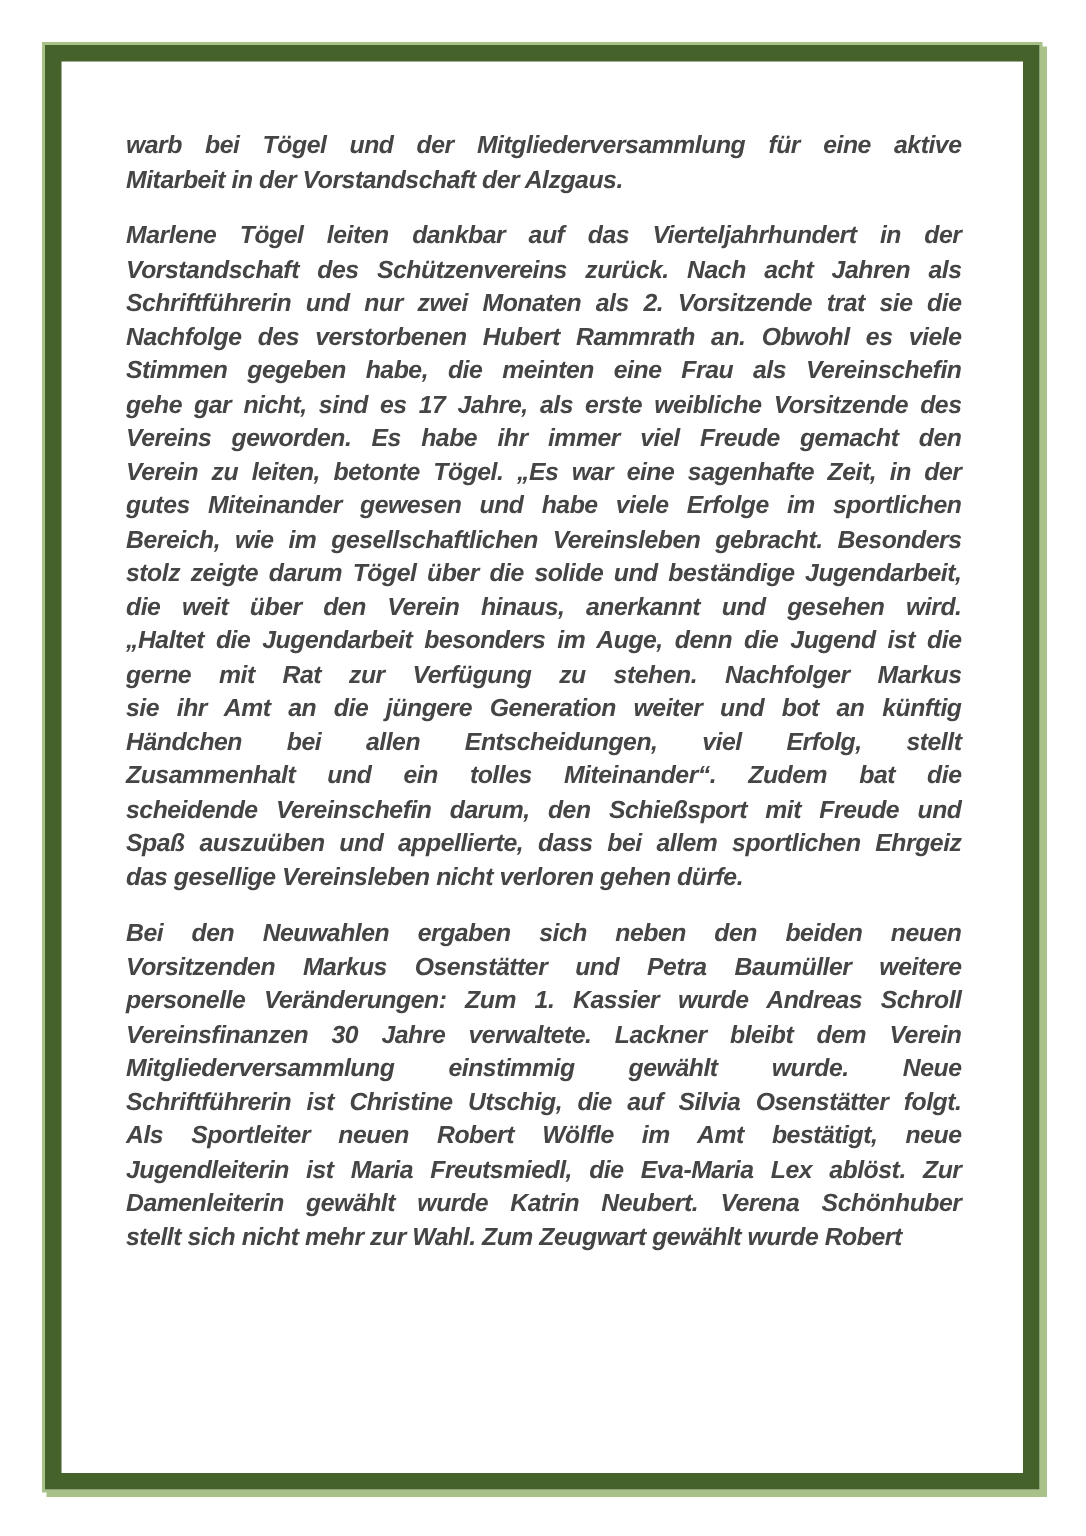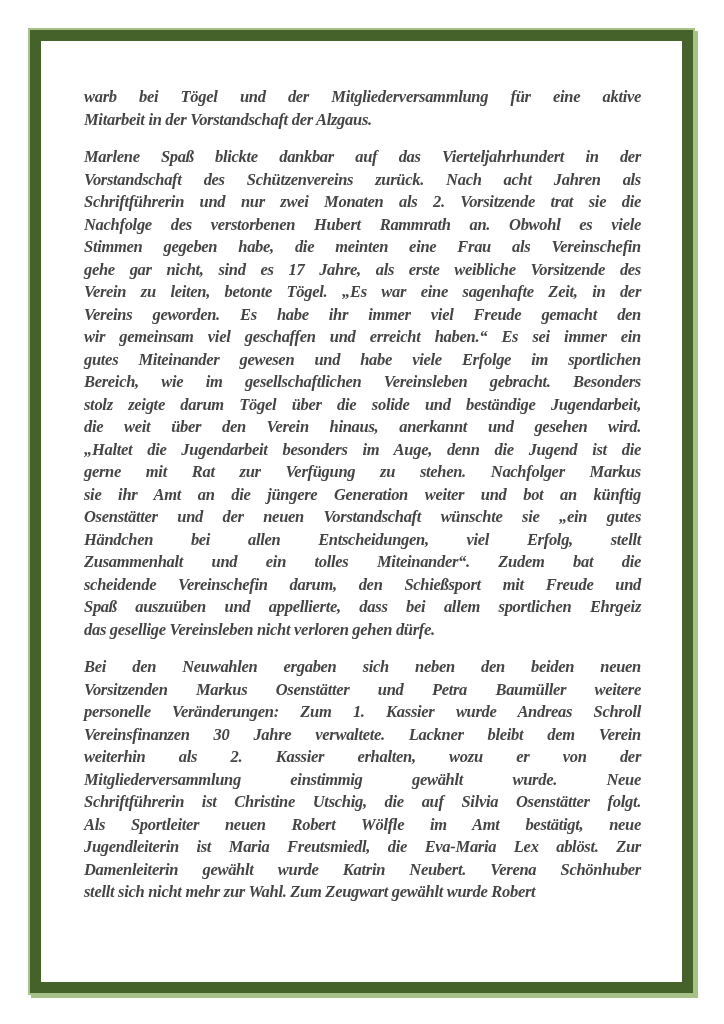--- a/index.html
+++ b/index.html
@@ -6,21 +6,21 @@
     margin: 0;
     padding: 0;
     background: #ffffff;
   }
   .sheet {
     position: relative;
     width: 724px;
     height: 1024px;
     background: var(--page-bg, #ffffff);
     overflow: hidden;
-    font-family: Liberation Serif, serif;
+    font-family: Liberation Sans, sans-serif;
   }
   .frame {
     position: absolute;
     left: 30px;
     top: 30px;
     width: 663px;
     height: 963px;
     box-sizing: border-box;
     border: 11px solid var(--frame-color, #45622a);
     box-shadow:
@@ -63,49 +63,46 @@
 <body>
 
 <div class="sheet">
   <div class="frame">
     <div class="text-area">
         <div class="paragraph">
           <div class="line">warb bei Tögel und der Mitgliederversammlung für eine aktive</div>
           <div class="line last">Mitarbeit in der Vorstandschaft der Alzgaus.</div>
         </div>
         <div class="paragraph">
-          <div class="line">Marlene Spaß blickte dankbar auf das Vierteljahrhundert in der</div>
+          <div class="line">Marlene Tögel leiten dankbar auf das Vierteljahrhundert in der</div>
           <div class="line">Vorstandschaft des Schützenvereins zurück. Nach acht Jahren als</div>
           <div class="line">Schriftführerin und nur zwei Monaten als 2. Vorsitzende trat sie die</div>
           <div class="line">Nachfolge des verstorbenen Hubert Rammrath an. Obwohl es viele</div>
           <div class="line">Stimmen gegeben habe, die meinten eine Frau als Vereinschefin</div>
           <div class="line">gehe gar nicht, sind es 17 Jahre, als erste weibliche Vorsitzende des</div>
+          <div class="line">Vereins geworden. Es habe ihr immer viel Freude gemacht den</div>
           <div class="line">Verein zu leiten, betonte Tögel. „Es war eine sagenhafte Zeit, in der</div>
-          <div class="line">Vereins geworden. Es habe ihr immer viel Freude gemacht den</div>
-          <div class="line">wir gemeinsam viel geschaffen und erreicht haben.“ Es sei immer ein</div>
           <div class="line">gutes Miteinander gewesen und habe viele Erfolge im sportlichen</div>
           <div class="line">Bereich, wie im gesellschaftlichen Vereinsleben gebracht. Besonders</div>
           <div class="line">stolz zeigte darum Tögel über die solide und beständige Jugendarbeit,</div>
           <div class="line">die weit über den Verein hinaus, anerkannt und gesehen wird.</div>
           <div class="line">„Haltet die Jugendarbeit besonders im Auge, denn die Jugend ist die</div>
           <div class="line">gerne mit Rat zur Verfügung zu stehen. Nachfolger Markus</div>
           <div class="line">sie ihr Amt an die jüngere Generation weiter und bot an künftig</div>
-          <div class="line">Osenstätter und der neuen Vorstandschaft wünschte sie „ein gutes</div>
           <div class="line">Händchen bei allen Entscheidungen, viel Erfolg, stellt</div>
           <div class="line">Zusammenhalt und ein tolles Miteinander“. Zudem bat die</div>
           <div class="line">scheidende Vereinschefin darum, den Schießsport mit Freude und</div>
           <div class="line">Spaß auszuüben und appellierte, dass bei allem sportlichen Ehrgeiz</div>
           <div class="line last">das gesellige Vereinsleben nicht verloren gehen dürfe.</div>
         </div>
         <div class="paragraph">
           <div class="line">Bei den Neuwahlen ergaben sich neben den beiden neuen</div>
           <div class="line">Vorsitzenden Markus Osenstätter und Petra Baumüller weitere</div>
           <div class="line">personelle Veränderungen: Zum 1. Kassier wurde Andreas Schroll</div>
           <div class="line">Vereinsfinanzen 30 Jahre verwaltete. Lackner bleibt dem Verein</div>
-          <div class="line">weiterhin als 2. Kassier erhalten, wozu er von der</div>
           <div class="line">Mitgliederversammlung einstimmig gewählt wurde. Neue</div>
           <div class="line">Schriftführerin ist Christine Utschig, die auf Silvia Osenstätter folgt.</div>
           <div class="line">Als Sportleiter neuen Robert Wölfle im Amt bestätigt, neue</div>
           <div class="line">Jugendleiterin ist Maria Freutsmiedl, die Eva-Maria Lex ablöst. Zur</div>
           <div class="line">Damenleiterin gewählt wurde Katrin Neubert. Verena Schönhuber</div>
           <div class="line last">stellt sich nicht mehr zur Wahl. Zum Zeugwart gewählt wurde Robert</div>
         </div>
       </div>
   </div>
 </div>

